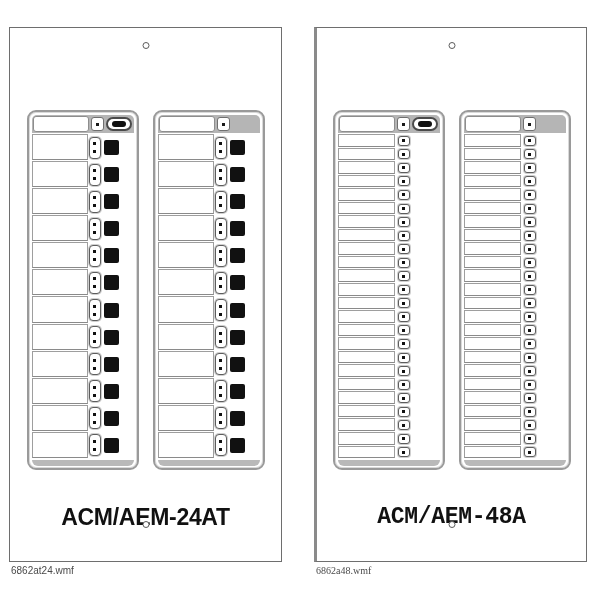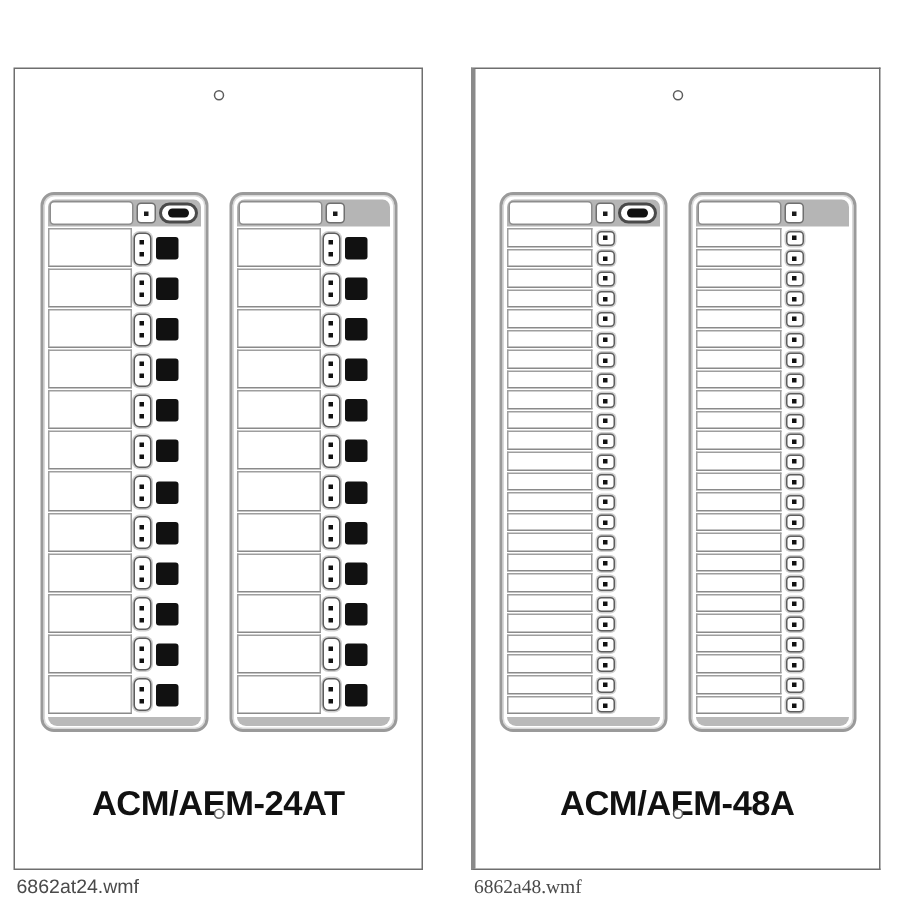--- a/index.html
+++ b/index.html
@@ -10,36 +10,36 @@
   body {
     width: 600px;
     height: 600px;
     font-family: "Liberation Sans", sans-serif;
     position: relative;
     overflow: hidden;
   }
 
   .page {
     position: absolute;
-    left: 0; top: 18px;
+    left: 0; top: 0;
     width: 600px;
     height: 476px;
     border-radius: 27px;
   }
 
   
   .panel {
     position: absolute;
     background: #ffffff;
     border: 1px solid #6e6e6e;
     box-sizing: border-box;
   }
   .panel.left  { left: 9px;   top: 27px; width: 273px; height: 535px; }
   .panel.right { left: 314px; top: 27px; width: 273px; height: 535px;
-                 border-left: 3px solid #8a8a8a; }
+                 border-left: 3px solid #8a8a8a; font-family: Liberation Mono, monospace; }
 
   
   .mount-hole {
     position: absolute;
     width: 7px; height: 7px;
     border: 1px solid #5c5c5c;
     border-radius: 50%;
     background: #ffffff;
     box-sizing: border-box;
     left: 50%;
@@ -237,21 +237,21 @@
     text-align: center;
     font-size: 23px;
     font-weight: bold;
     color: #111111;
     letter-spacing: -0.3px;
   }
 
   
   .file-caption {
     position: absolute;
-    font-size: 13px;
+    font-size: 10px;
     color: #4a4a4a;
   }
   .file-caption.left  { left: 11px;  top: 565px; }
   .file-caption.right { left: 316px; top: 565px; font-family: Liberation Serif, serif; }
 </style>
 </head>
 <body>
 
 <div class="page">
 

